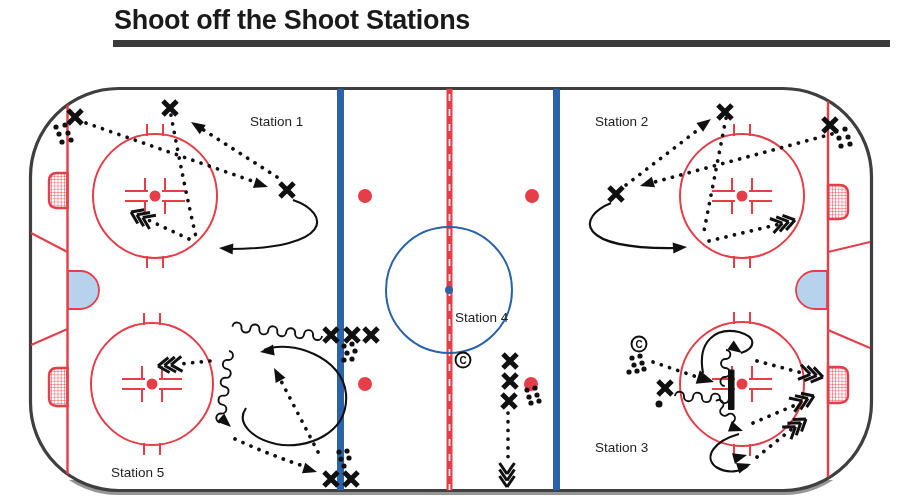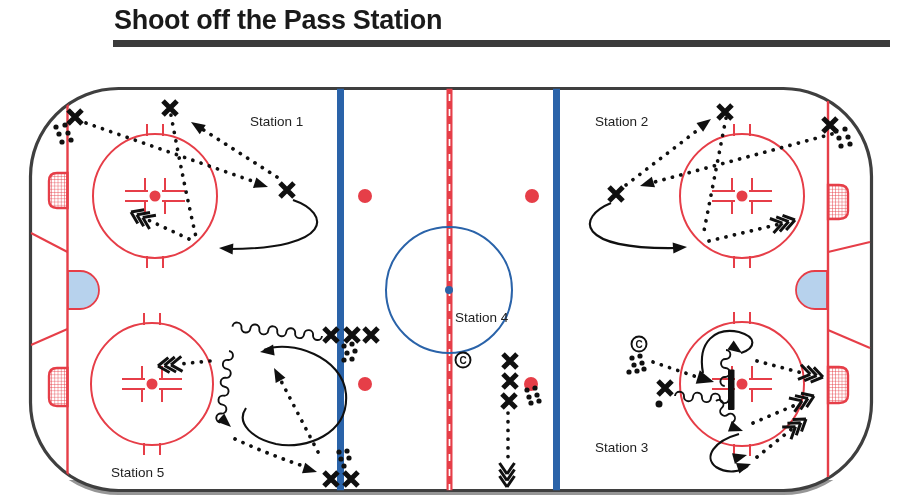--- a/index.html
+++ b/index.html
@@ -34,21 +34,21 @@
   .ah{fill:var(--c-ink);}
   .chev{stroke:var(--c-ink);stroke-width:3;fill:none;}
   .coachc{stroke:var(--c-ink);stroke-width:1.9;fill:#fff;}
   .coacht{font-size:10px;font-weight:bold;fill:var(--c-ink);text-anchor:middle;}
   .bar{fill:var(--c-ink);}
 </style>
 </head>
 <body>
 
 <div class="stage">
-  <h1 class="title">Shoot off the Pass Station</h1>
+  <h1 class="title">Shoot off the Shoot Stations</h1>
   <div class="rule"></div>
 
   <svg width="905" height="502" viewBox="0 0 905 502">
     <defs>
       <pattern id="nethatch" patternUnits="userSpaceOnUse" width="3.2" height="3.2">
         <path d="M0,0H3.2M0,0V3.2" stroke="#e63e48" stroke-width="0.9" fill="none"></path>
       </pattern>
       <clipPath id="rinkclip">
           <rect x="30.5" y="88.5" width="841" height="402" rx="88"></rect>
         </clipPath>

